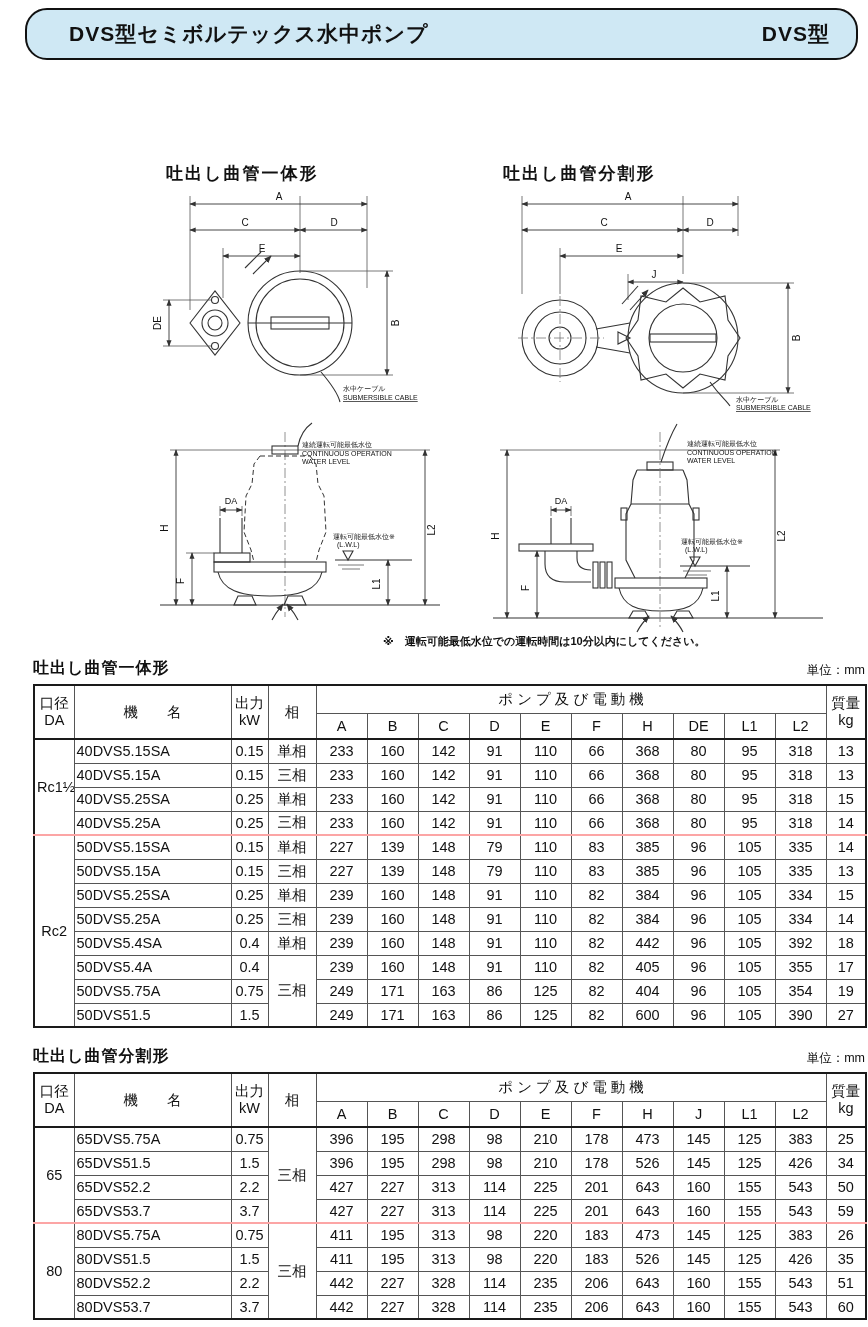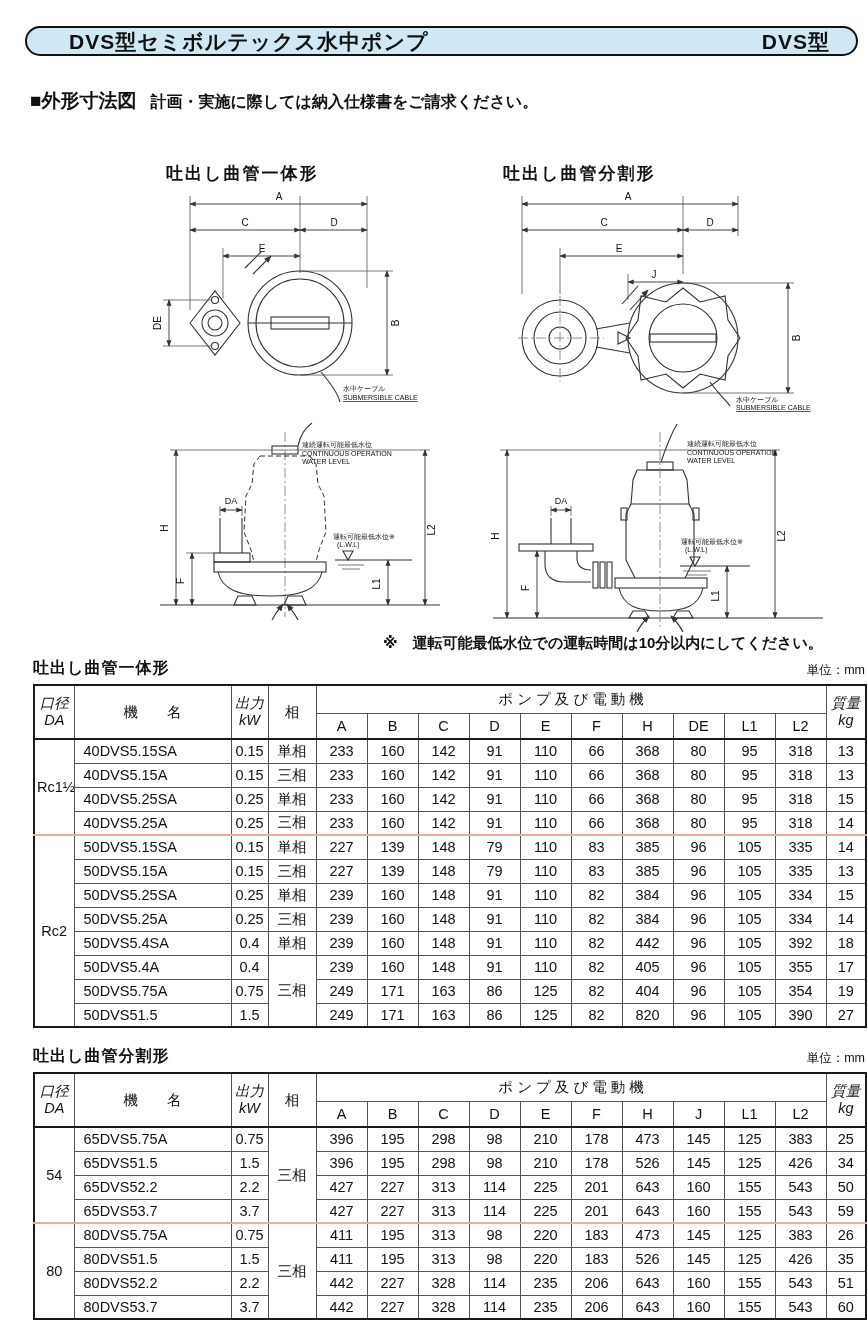--- a/index.html
+++ b/index.html
@@ -1,21 +1,21 @@
 <!DOCTYPE html>
 <html><head>
 <meta charset="utf-8">
 <style>
   html,body{margin:0;padding:0;background:#fff;}
   .page{position:relative;width:868px;height:1327px;background:#fff;overflow:hidden;
         font-family:"Liberation Sans","DejaVu Sans",sans-serif;color:#111;}
 
-  .header-bar{position:absolute;left:25px;top:26px;width:833px;height:30px;background:#cfe8f4;
+  .header-bar{position:absolute;left:25px;top:8px;width:833px;height:52px;background:#cfe8f4;
         border:2px solid #111;border-radius:22px;box-sizing:border-box;display:flex;
-        align-items:flex-start;justify-content:space-between;padding:0 26px 0 42px;}
+        align-items:center;justify-content:space-between;padding:0 26px 0 42px;}
   .header-title,.header-model{font-size:21px;font-weight:bold;letter-spacing:1px;}
 
   .section-heading{position:absolute;left:30px;top:88px;font-size:19px;font-weight:bold;}
   .section-heading .hn{font-size:16px;margin-left:14px;font-weight:600;}
   .subnote{position:absolute;left:46px;top:120px;font-size:15px;}
 
   .drawing-title{position:absolute;font-size:17px;font-weight:bold;letter-spacing:2px;}
   #dtl{left:166px;top:162px;}
   #dtr{left:503px;top:162px;}
 
@@ -27,53 +27,50 @@
   svg text{font-family:"Liberation Sans","DejaVu Sans",sans-serif;fill:#111;}
   .lbl{font-size:10px;text-anchor:middle;}
   .sm{font-size:7px;text-anchor:start;}
   .smu{text-decoration:underline;}
   .sld{stroke:#333;stroke-width:1.1;fill:none;}
   .dsh{stroke:#333;stroke-width:1;fill:none;stroke-dasharray:5 3;}
   .ext{stroke:#555;stroke-width:0.8;fill:none;}
   .cl{stroke:#777;stroke-width:0.8;fill:none;stroke-dasharray:10 3 2 3;}
   .dln{stroke:#333;stroke-width:0.9;fill:none;marker-start:url(#arr);marker-end:url(#arr);}
 
-  .note{position:absolute;left:383px;top:634px;font-size:15px;font-weight:600;text-align:center;}
+  .note{position:absolute;left:383px;top:634px;font-size:11px;font-weight:600;text-align:center;}
 
   .table-block{position:absolute;left:33px;width:832px;}
   #tb1{top:658px;}
   #tb2{top:1046px;}
   .trow{display:flex;justify-content:space-between;align-items:flex-end;margin-bottom:5px;}
   .ttl{font-size:16px;font-weight:bold;letter-spacing:1px;}
   .unit{font-size:12.5px;}
 
   table{border-collapse:collapse;width:832px;table-layout:fixed;border:2px solid #1a1a1a;}
   thead{border-bottom:2px solid #1a1a1a;}
   th,td{border:1px solid #555;text-align:center;font-size:14.5px;font-weight:normal;
         padding:1px 2px;box-sizing:border-box;white-space:nowrap;overflow:hidden;}
   thead tr:first-child th{height:28px;}
   thead tr:last-child th{height:26px;}
   tbody td{height:24px;}
-  .th2 div{line-height:1.2;font-style:italic;}
-  td.model{text-align:left;padding-left:9px;}
+  .th2 div{line-height:1.2;}
+  td.model{text-align:left;padding-left:2px;}
   tr.group-start td{border-top:2px solid #fca5a5;}
 </style>
 </head>
 <body>
 
 <div class="page">
 
   <div class="header-bar" style="background: rgb(207, 232, 244); border-color: rgb(17, 17, 17);">
     <span class="header-title">DVS型セミボルテックス水中ポンプ</span>
     <span class="header-model">DVS型</span>
   </div>
 
-  <div class="section-heading">
-    <span class="h">■外形寸法図</span><span class="hn">計画・実施に際しては納入仕様書をご請求ください。</span>
-  </div>
 
   <div class="drawing-title" id="dtl">吐出し曲管一体形</div>
   <div class="drawing-title" id="dtr">吐出し曲管分割形</div>
 
   <svg width="0" height="0" style="position:absolute">
     <defs>
       <marker id="arr" viewBox="0 0 10 8" refX="9" refY="4" markerWidth="7" markerHeight="6" orient="auto-start-reverse">
         <path d="M0,0 L10,4 L0,8 z" fill="#333"></path>
       </marker>
     </defs>
@@ -482,21 +479,21 @@
           </tr>
           <tr>
             <td class="model">50DVS51.5</td>
             <td>1.5</td>
             <td>249</td>
             <td>171</td>
             <td>163</td>
             <td>86</td>
             <td>125</td>
             <td>82</td>
-            <td>820</td>
+            <td>600</td>
             <td>96</td>
             <td>105</td>
             <td>390</td>
             <td>27</td>
           </tr>
         </tbody>
     </table>
   </div>
 
   <div class="table-block" id="tb2">
@@ -548,21 +545,21 @@
             <th>E</th>
             <th>F</th>
             <th>H</th>
             <th>J</th>
             <th>L1</th>
             <th>L2</th>
           </tr>
       </thead>
       <tbody>
           <tr>
-            <td rowspan="4">54</td>
+            <td rowspan="4">65</td>
             <td class="model">65DVS5.75A</td>
             <td>0.75</td>
             <td rowspan="4">三相</td>
             <td>396</td>
             <td>195</td>
             <td>298</td>
             <td>98</td>
             <td>210</td>
             <td>178</td>
             <td>473</td>

